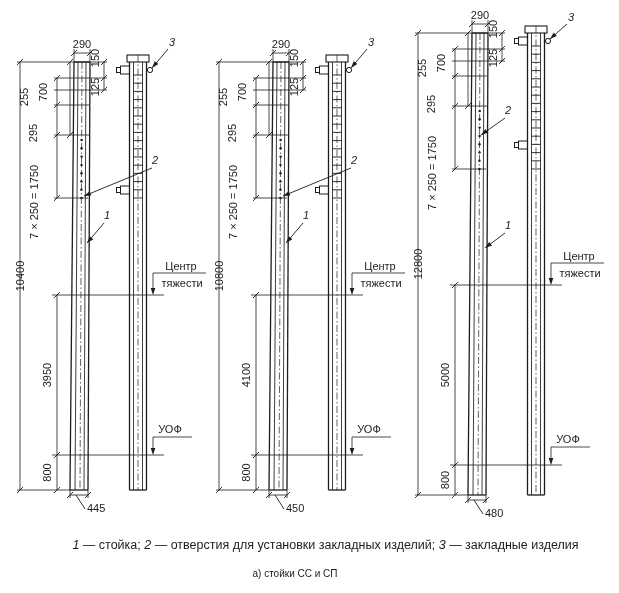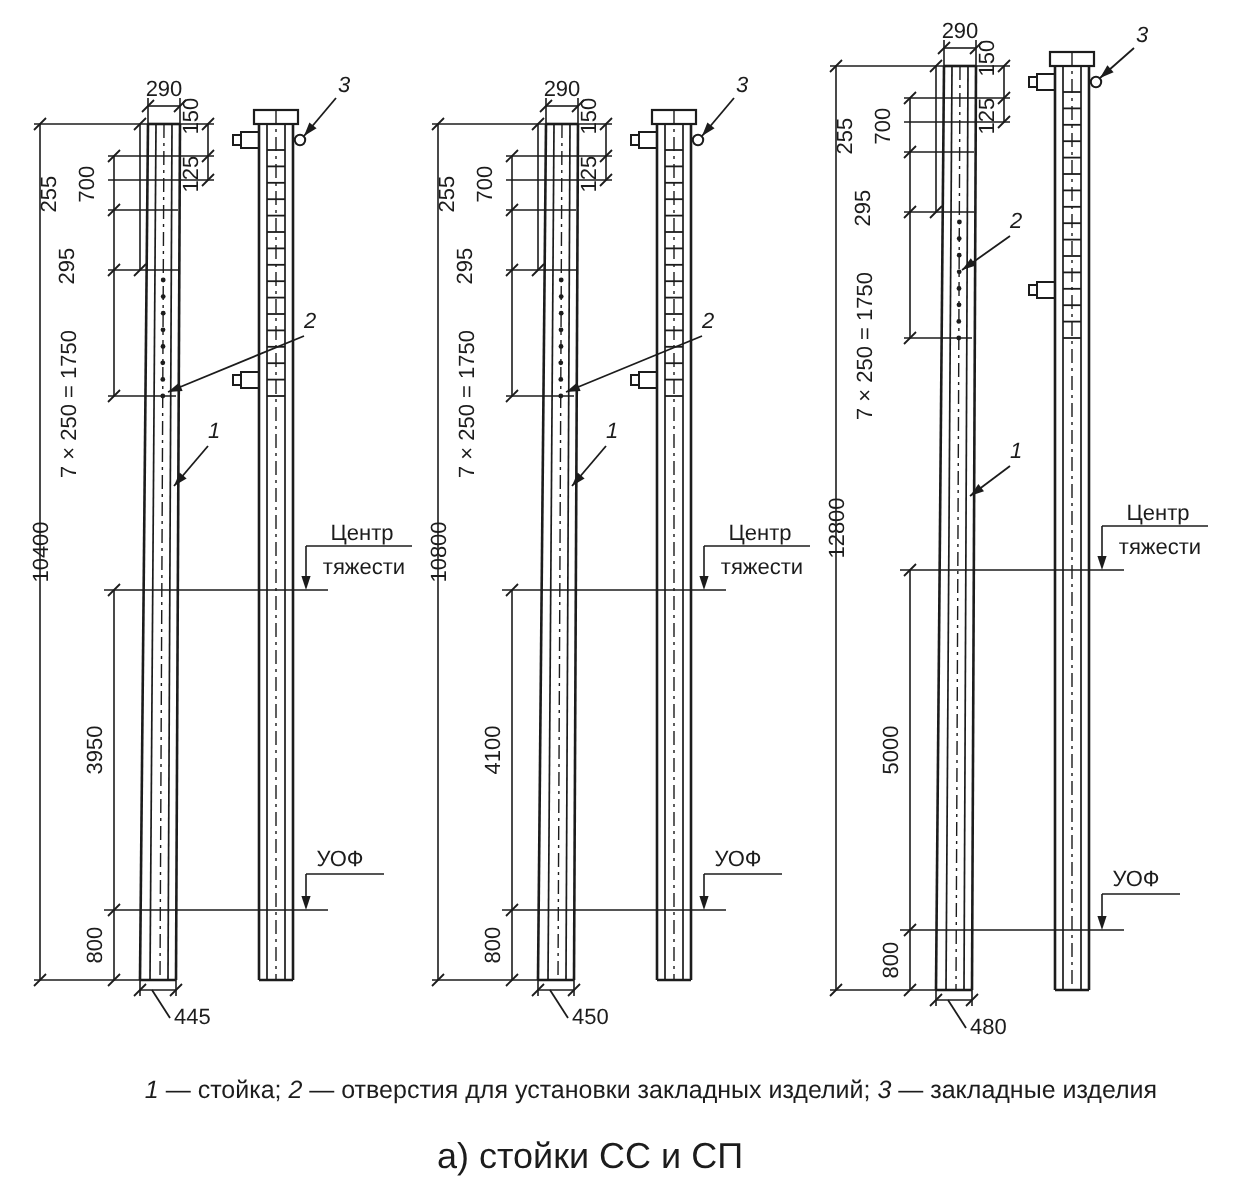--- a/index.html
+++ b/index.html
@@ -2,21 +2,21 @@
 <html><head>
 <meta charset="utf-8">
 <style>
   html,body{margin:0;padding:0;background:#ffffff;}
   .page{position:relative;width:619px;height:593px;background:#ffffff;overflow:hidden;
         font-family:"Liberation Sans",sans-serif;color:#1c1c1c;}
   svg{display:block;}
   svg text{font-family:"Liberation Sans",sans-serif;font-size:11px;fill:#1c1c1c;}
   .caption{position:absolute;left:16px;top:538px;width:619px;text-align:center;
            font-size:12.5px;white-space:pre-wrap;}
-  .subcaption{position:absolute;left:0;top:568px;width:590px;text-align:center;font-size:18px;}
+  .subcaption{position:absolute;left:0;top:568px;width:590px;text-align:center;font-size:10px;}
   .it{font-style:italic;}
 </style>
 </head>
 <body>
 
 <div class="page">
   <svg id="drawing" width="619" height="534" viewBox="0 0 619 534" style="color: rgb(28, 28, 28);">
       <g transform="translate(0 0)">
         <line x1="17" y1="62" x2="107" y2="62" stroke="currentColor" stroke-width="0.8"></line>
         <line x1="17" y1="490" x2="70" y2="490" stroke="currentColor" stroke-width="0.8"></line>

